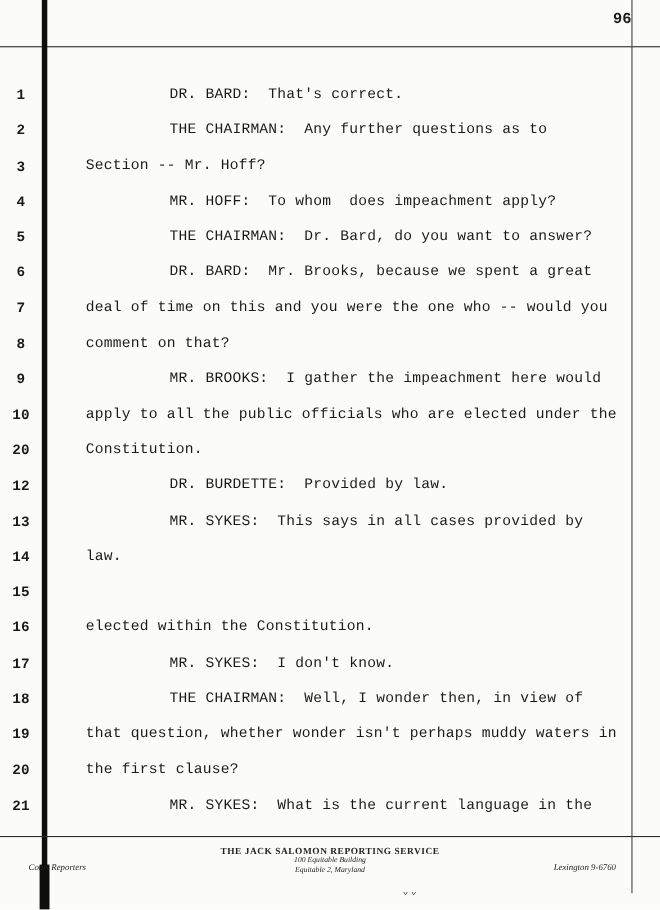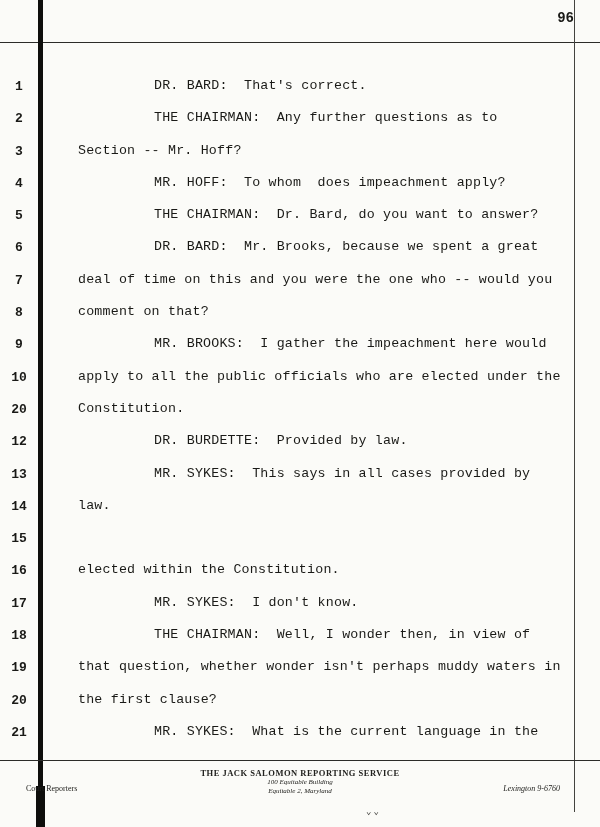--- a/index.html
+++ b/index.html
@@ -107,20 +107,21 @@
   }
   .footer-center .f2, .footer-center .f3 {
     font-size: 7px;
     font-style: italic;
     line-height: 1.3;
   }
   .footer-left {
     position: absolute;
     top: 784px; left: 26px;
     font-family: "Liberation Serif", serif;
+    font-style: italic;
     font-size: 8px;
     color: #22221f;
   }
   .footer-right {
     position: absolute;
     top: 784px; right: 40px;
     font-family: "Liberation Serif", serif;
     font-style: italic;
     font-size: 8px;
     color: #22221f;

